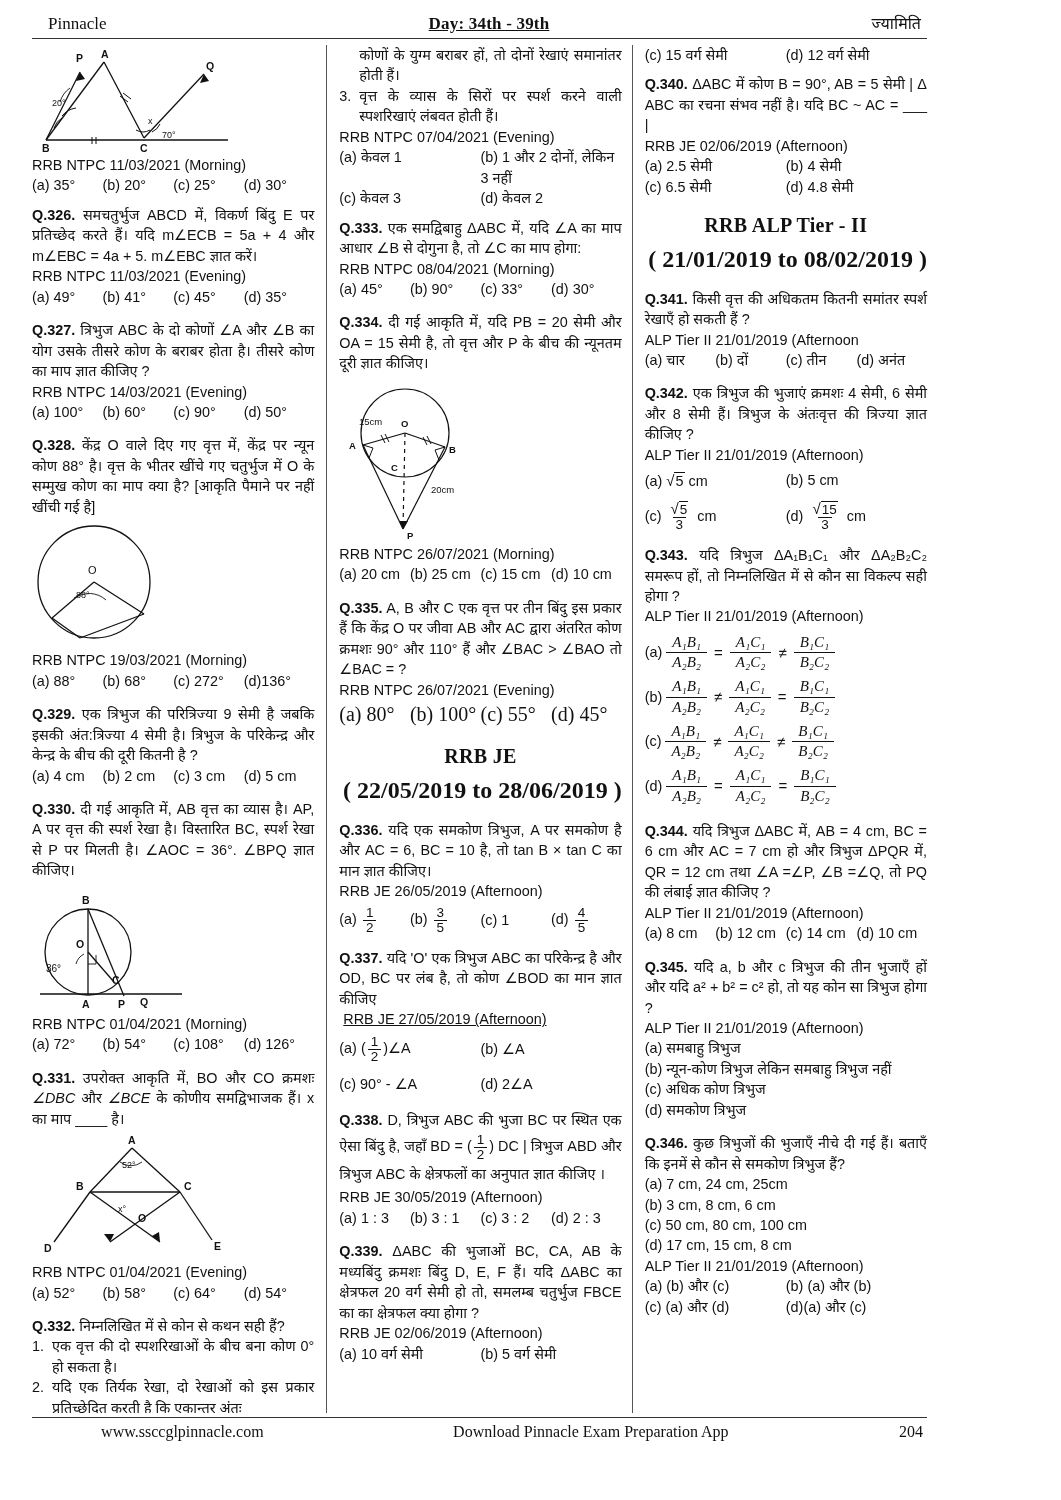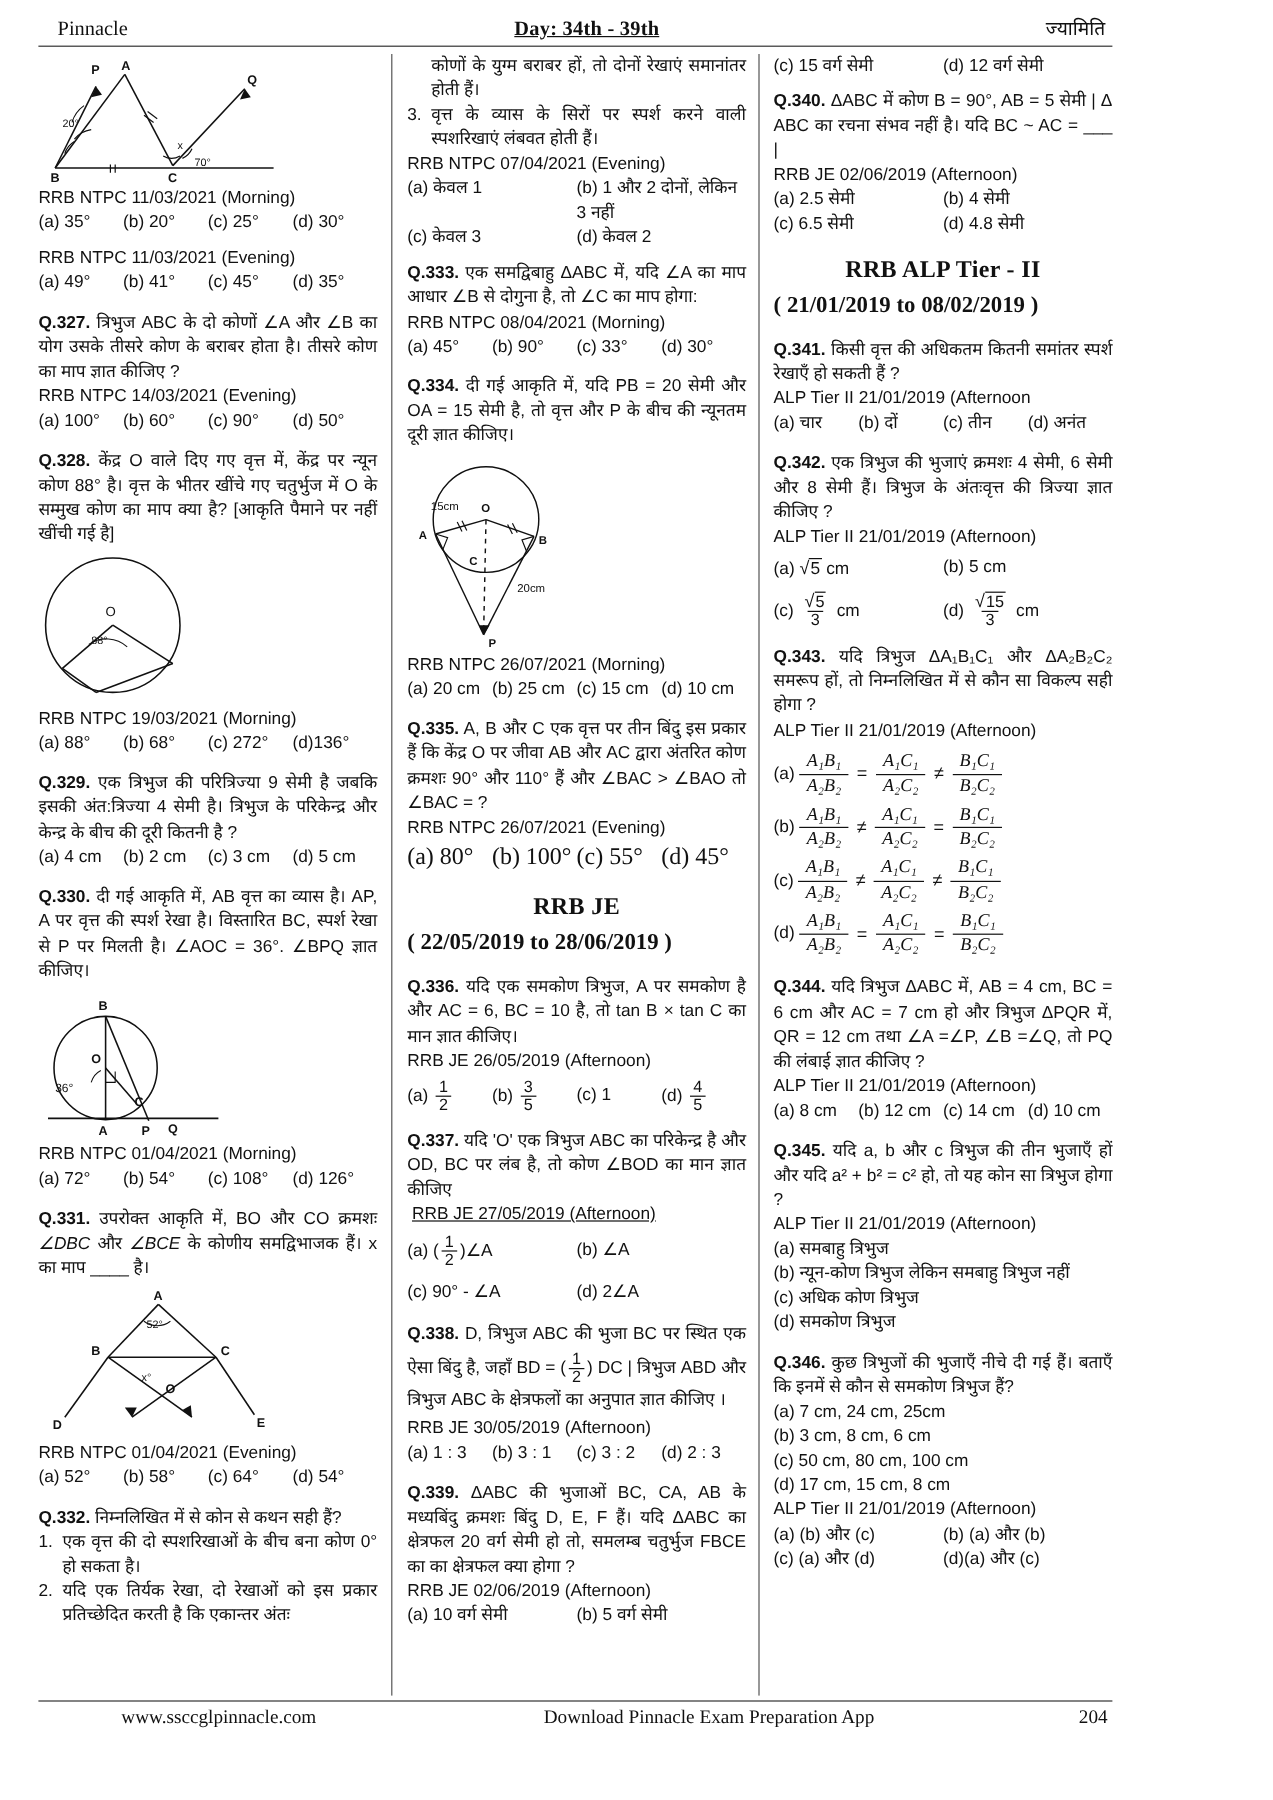--- a/index.html
+++ b/index.html
@@ -78,22 +78,22 @@
     font-family: "Liberation Serif", serif;
     font-weight: bold;
     font-size: 20px;
     text-align: center;
     margin: 14px 0 2px 0;
     letter-spacing: .3px;
   }
   .section-sub {
     font-family: "Liberation Serif", serif;
     font-weight: bold;
-    font-size: 19px;
-    text-align: left;
+    font-size: 24px;
+    text-align: right;
     margin: 0 0 13px 0;
   }
 
   
   .fig { margin: 3px 0 2px 0; }
   .fig svg { display: block; }
 
   
   .frac {
     display: inline-flex;
@@ -200,20 +200,21 @@
       <div class="opts">
         <span class="o">(a) 35°</span>
         <span class="o">(b) 20°</span>
         <span class="o">(c) 25°</span>
         <span class="o">(d) 30°</span>
       </div>
 
       <div class="gap"></div>
 
       <div class="q">
+        <p><span class="qnum">Q.326.</span> <span>समचतुर्भुज ABCD में, विकर्ण बिंदु E पर प्रतिच्छेद करते हैं। यदि m∠ECB = 5a + 4 और m∠EBC = 4a + 5. m∠EBC ज्ञात करें।</span></p>
         <p class="src">RRB NTPC 11/03/2021 (Evening)</p>
         <div class="opts">
           <span class="o">(a) 49°</span>
           <span class="o">(b) 41°</span>
           <span class="o">(c) 45°</span>
           <span class="o">(d) 35°</span>
         </div>
       </div>
 
       <div class="q">

